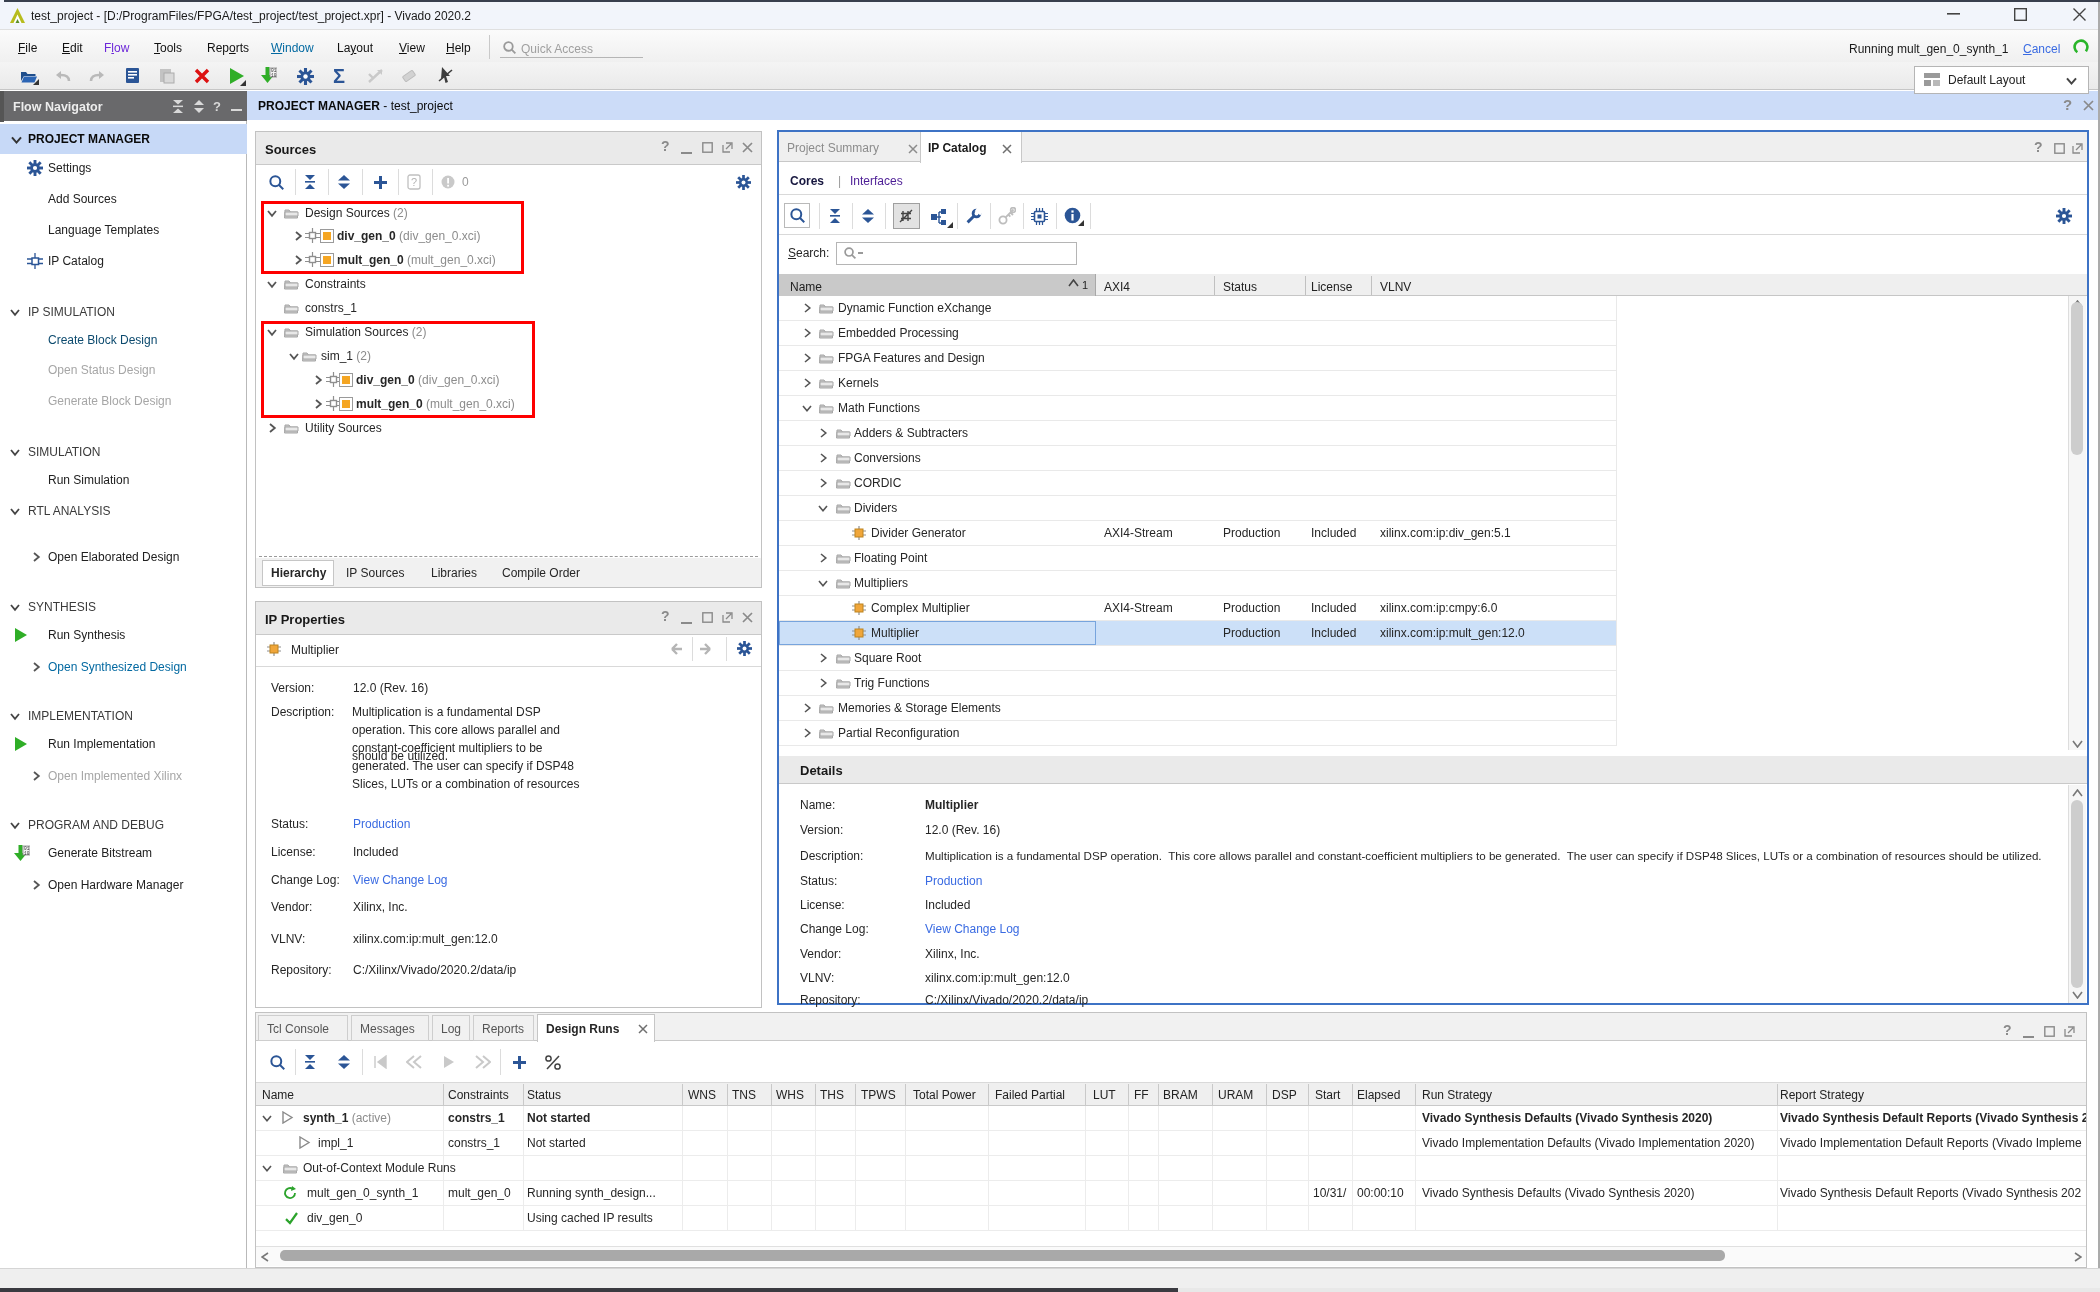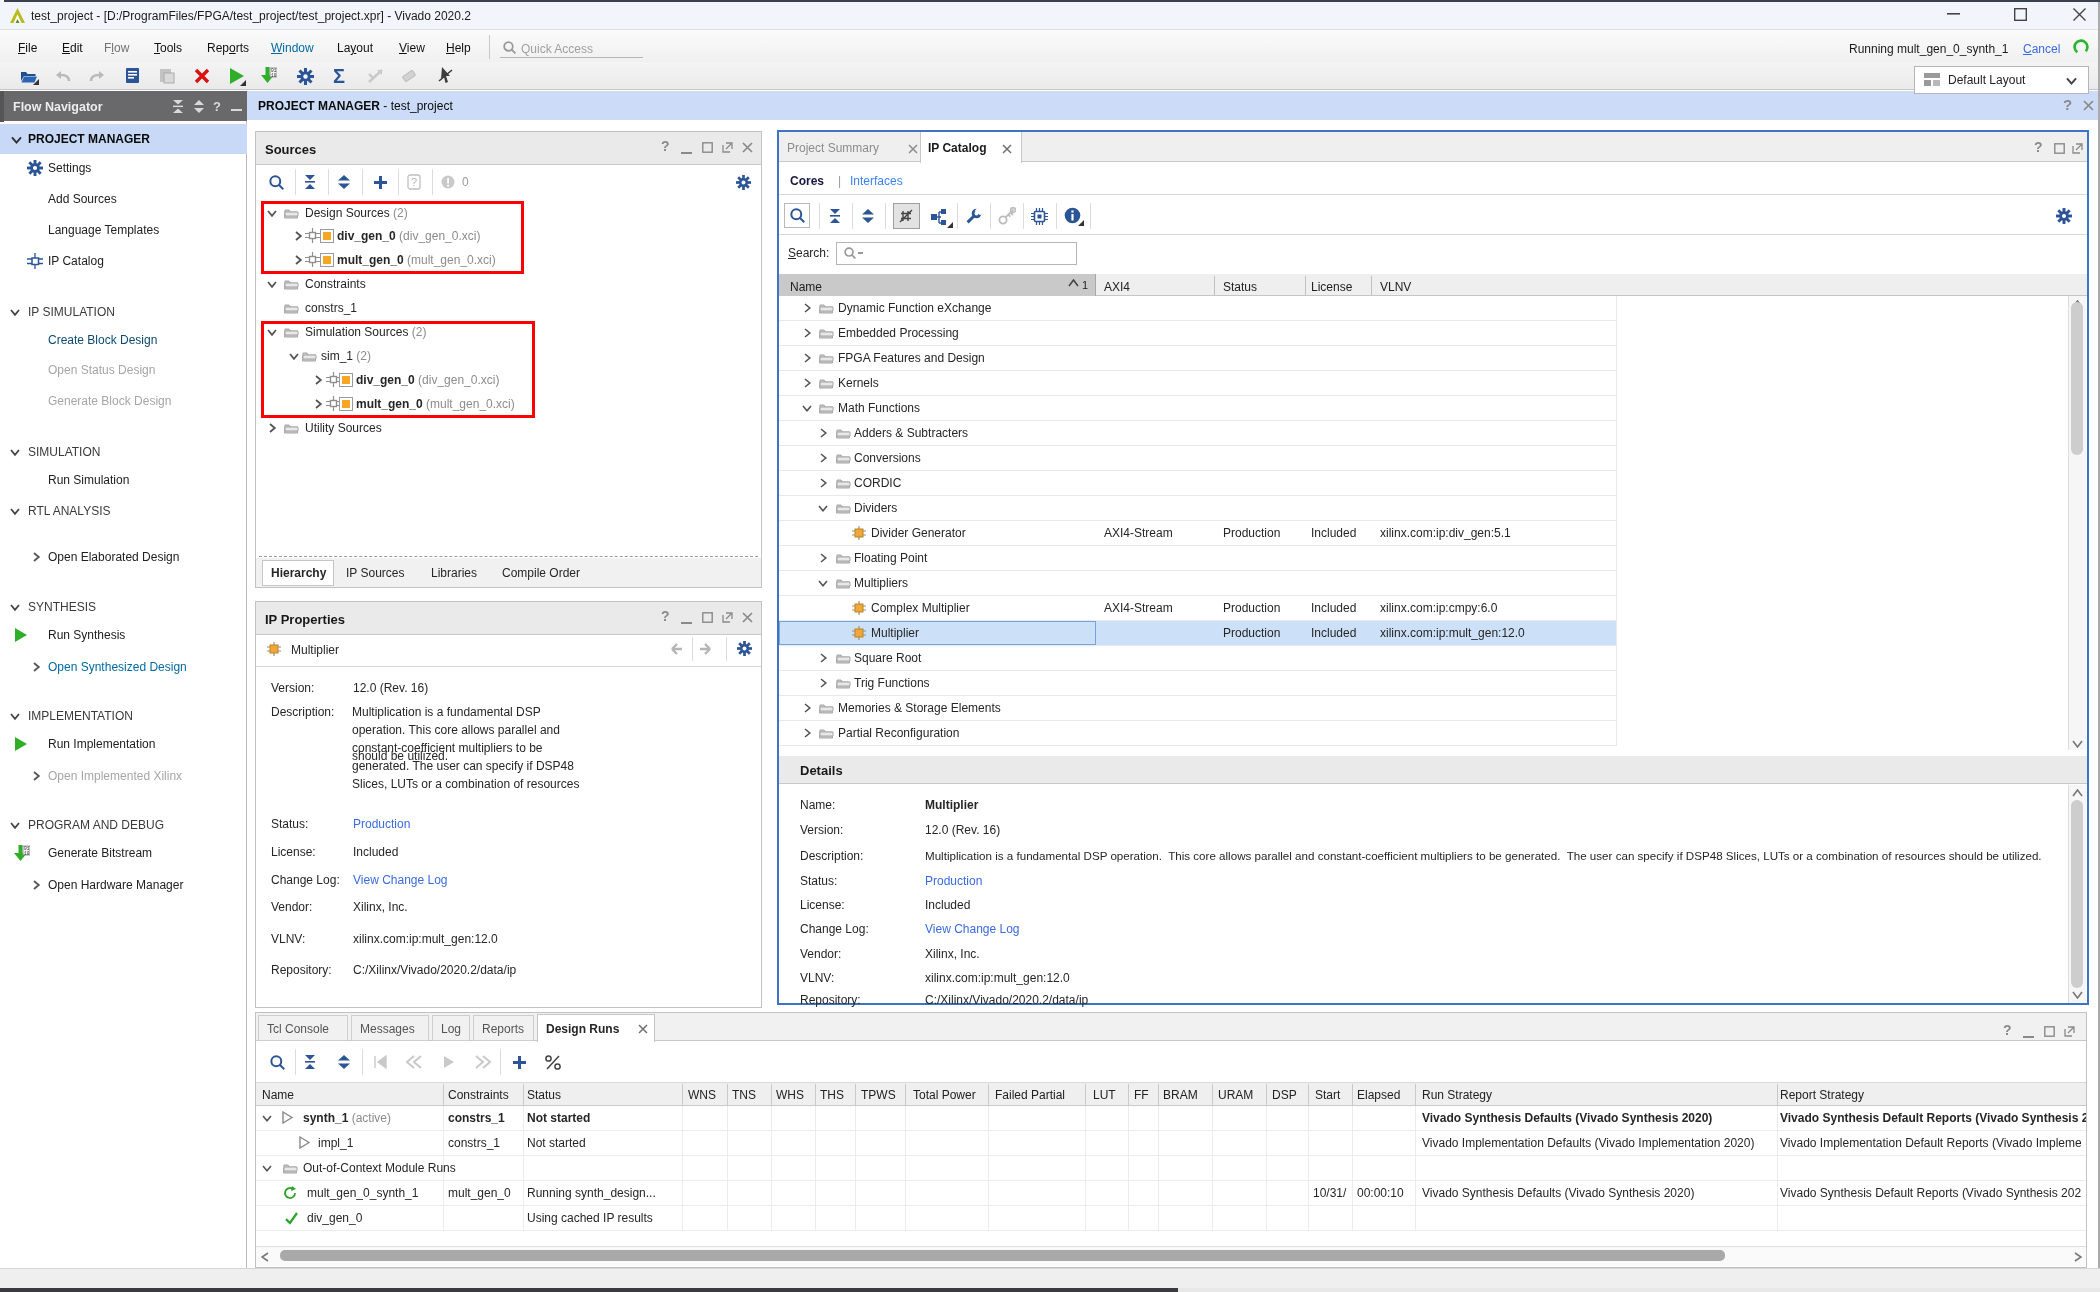--- a/index.html
+++ b/index.html
@@ -24,21 +24,21 @@
   </svg>
 <svg class="a" style="left:2014px;top:8px" width="13" height="13" viewBox="0 0 13 13">
     <rect x="0.7" y="0.7" width="11.6" height="11.6" fill="none" stroke="#444" stroke-width="1.4"></rect>
   </svg>
 <svg class="a" style="left:2073px;top:8px" width="13" height="13" viewBox="0 0 13 13">
     <path d="M0.5 0.5 L12.5 12.5 M12.5 0.5 L0.5 12.5" stroke="#444" stroke-width="1.4"></path>
   </svg>
 <div class="a" style="left:0;top:30px;width:2100px;height:32px;background:linear-gradient(#fbfbfb,#f0f0f0)"></div>
 <div class="a t" style="left:18px;top:39px;color:#111"><u>F</u>ile</div>
 <div class="a t" style="left:62px;top:39px;color:#111"><u>E</u>dit</div>
-<div class="a t" style="left:104px;top:39px;color:#737373">F<u>l</u>ow</div>
+<div class="a t" style="left:104px;top:39px;color:#6d28d9">F<u>l</u>ow</div>
 <div class="a t" style="left:154px;top:39px;color:#111"><u>T</u>ools</div>
 <div class="a t" style="left:207px;top:39px;color:#111">Rep<u>o</u>rts</div>
 <div class="a t" style="left:271px;top:39px;color:#0369a1"><u>W</u>indow</div>
 <div class="a t" style="left:337px;top:39px;color:#111">La<u>y</u>out</div>
 <div class="a t" style="left:399px;top:39px;color:#111"><u>V</u>iew</div>
 <div class="a t" style="left:446px;top:39px;color:#111"><u>H</u>elp</div>
 <div class="a" style="left:489px;top:35px;width:1px;height:24px;background:#c9c9c9"></div>
 <svg class="a" style="left:503px;top:41px" width="13" height="13" viewBox="0 0 13 13">
     <circle cx="5.46" cy="5.46" r="4.29" fill="none" stroke="#9a9a9a" stroke-width="1.8"></circle>
     <line x1="8.450000000000001" y1="8.450000000000001" x2="12.35" y2="12.35" stroke="#9a9a9a" stroke-width="1.8"></line>
@@ -463,21 +463,21 @@
   </svg>
 <div class="a b" style="left:2034px;top:139px;color:#8a8a8a;font-size:14px">?</div>
 <svg class="a" style="left:2054px;top:143px" width="11" height="11" viewBox="0 0 11 11">
     <rect x="0.8" y="0.8" width="9.4" height="9.4" fill="none" stroke="#8a8a8a" stroke-width="1.4"></rect>
   </svg>
 <svg class="a" style="left:2072px;top:143px" width="11" height="11" viewBox="0 0 11 11">
     <path d="M1 3 v7 h7 M4 1 h6 v6 M4 7 l5-5" fill="none" stroke="#8a8a8a" stroke-width="1.3"></path>
   </svg>
 <div class="a t b" style="left:790px;top:172px;color:#17173f">Cores</div>
 <div class="a t" style="left:838px;top:172px;color:#9a9a9a">|</div>
-<div class="a t" style="left:850px;top:172px;color:#3b82f6">Interfaces</div>
+<div class="a t" style="left:850px;top:172px;color:#4c1d95">Interfaces</div>
 <div class="a" style="left:779px;top:194px;width:1308px;height:1px;background:#d9d9d9"></div>
 <div class="a" style="left:784px;top:203px;width:26px;height:25px;border:1px solid #b9b9b9"></div>
 <svg class="a" style="left:790px;top:208px" width="15" height="15" viewBox="0 0 15 15">
     <circle cx="6.3" cy="6.3" r="4.95" fill="none" stroke="#2b5596" stroke-width="2"></circle>
     <line x1="9.75" y1="9.75" x2="14.25" y2="14.25" stroke="#2b5596" stroke-width="2"></line>
   </svg>
 <div class="a" style="left:819px;top:203px;width:1px;height:26px;background:#dcdcdc"></div>
 <svg class="a" style="left:828px;top:209px" width="14" height="14" viewBox="0 0 14 14">
     <polygon points="2,0 12,0 7.0,5.04" fill="#2b5596"></polygon>
     <rect x="2" y="6.02" width="10" height="1.6" fill="#2b5596"></rect>

